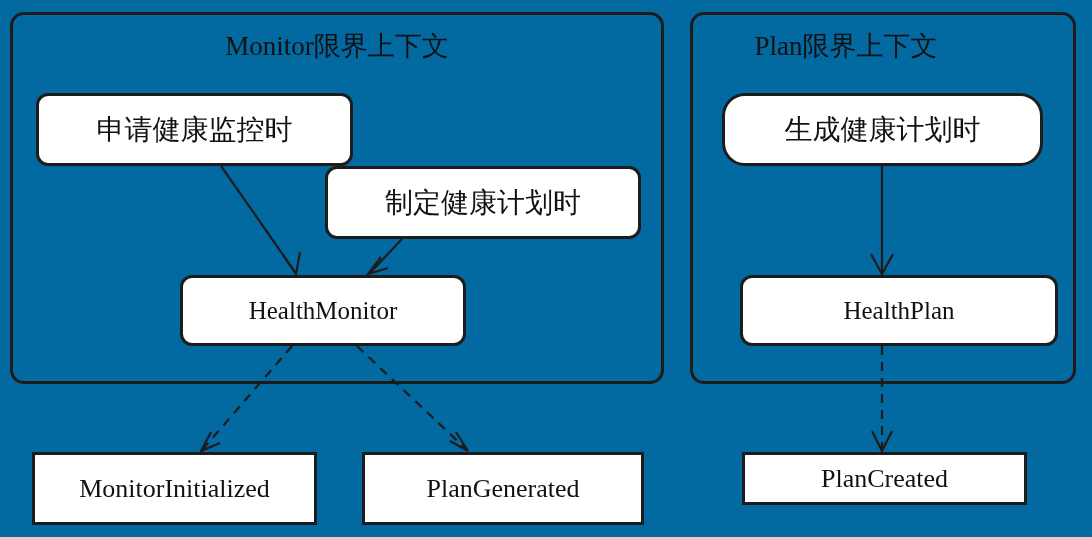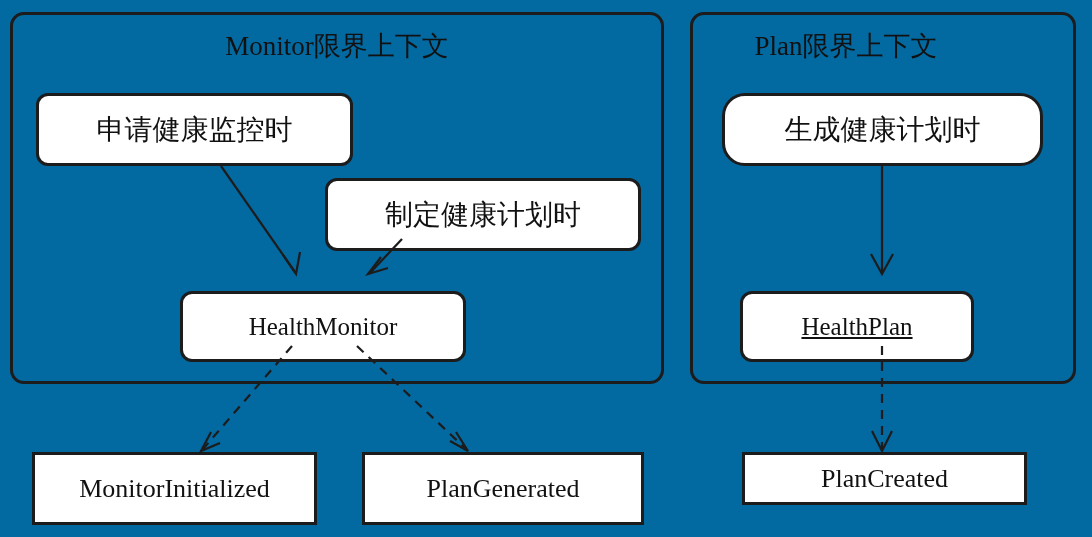--- a/index.html
+++ b/index.html
@@ -46,21 +46,20 @@
     justify-content: center;
     color: #111111;
     white-space: nowrap;
   }
   .rounded-box.cjk {
     font-size: 28px;
     justify-content: center;
   }
   .rounded-box.latin {
     font-size: 25px;
-    margin-top: 16px;
   }
   .event-box {
     position: absolute;
     box-sizing: border-box;
     border: 3.5px solid #1c1c1c;
     background: #ffffff;
     display: flex;
     align-items: center;
     justify-content: center;
     color: #111111;
@@ -101,21 +100,21 @@
 <div id="canvas">
 
   <div class="ctx-container" style="left:10px; top:12px; width:654px; height:372px;"></div>
 
   <div class="ctx-title" style="left:10px; top:33px; width:654px;">Monitor限界上下文</div>
 
   <div class="rounded-box cjk" style="left:36px; top:93px; width:317px; height:73px;">
     <span>申请健康监控时</span>
   </div>
 
-  <div class="rounded-box cjk" style="left:325px; top:166px; width:316px; height:73px;margin-top:12px;">
+  <div class="rounded-box cjk" style="left:325px; top:166px; width:316px; height:73px;">
     <span>制定健康计划时</span>
   </div>
 
   <div class="rounded-box latin" style="left:180px; top:275px; width:286px; height:71px;">
     <span>HealthMonitor</span>
   </div>
 
   <div class="event-box" style="left:362px; top:452px; width:282px; height:73px;">
     <span>PlanGenerated</span>
   </div>
@@ -125,21 +124,21 @@
   </div>
 
   <div class="ctx-container" style="left:690px; top:12px; width:386px; height:372px;"></div>
 
   <div class="ctx-title" style="left:690px; top:33px; width:312px;">Plan限界上下文</div>
 
   <div class="rounded-box cjk" style="left:722px; top:93px; width:321px; height:73px;border-radius:23px;">
     <span>生成健康计划时</span>
   </div>
 
-  <div class="rounded-box latin" style="left:740px; top:275px; width:234px; height:71px;text-decoration:underline;">
+  <div class="rounded-box latin" style="left:740px; top:275px; width:318px; height:71px;">
     <span>HealthPlan</span>
   </div>
 
   <div class="event-box" style="left:742px; top:452px; width:285px; height:53px;">
     <span>PlanCreated</span>
   </div>
 
   <svg id="edges" viewBox="0 0 1092 537">
 
     <g>

